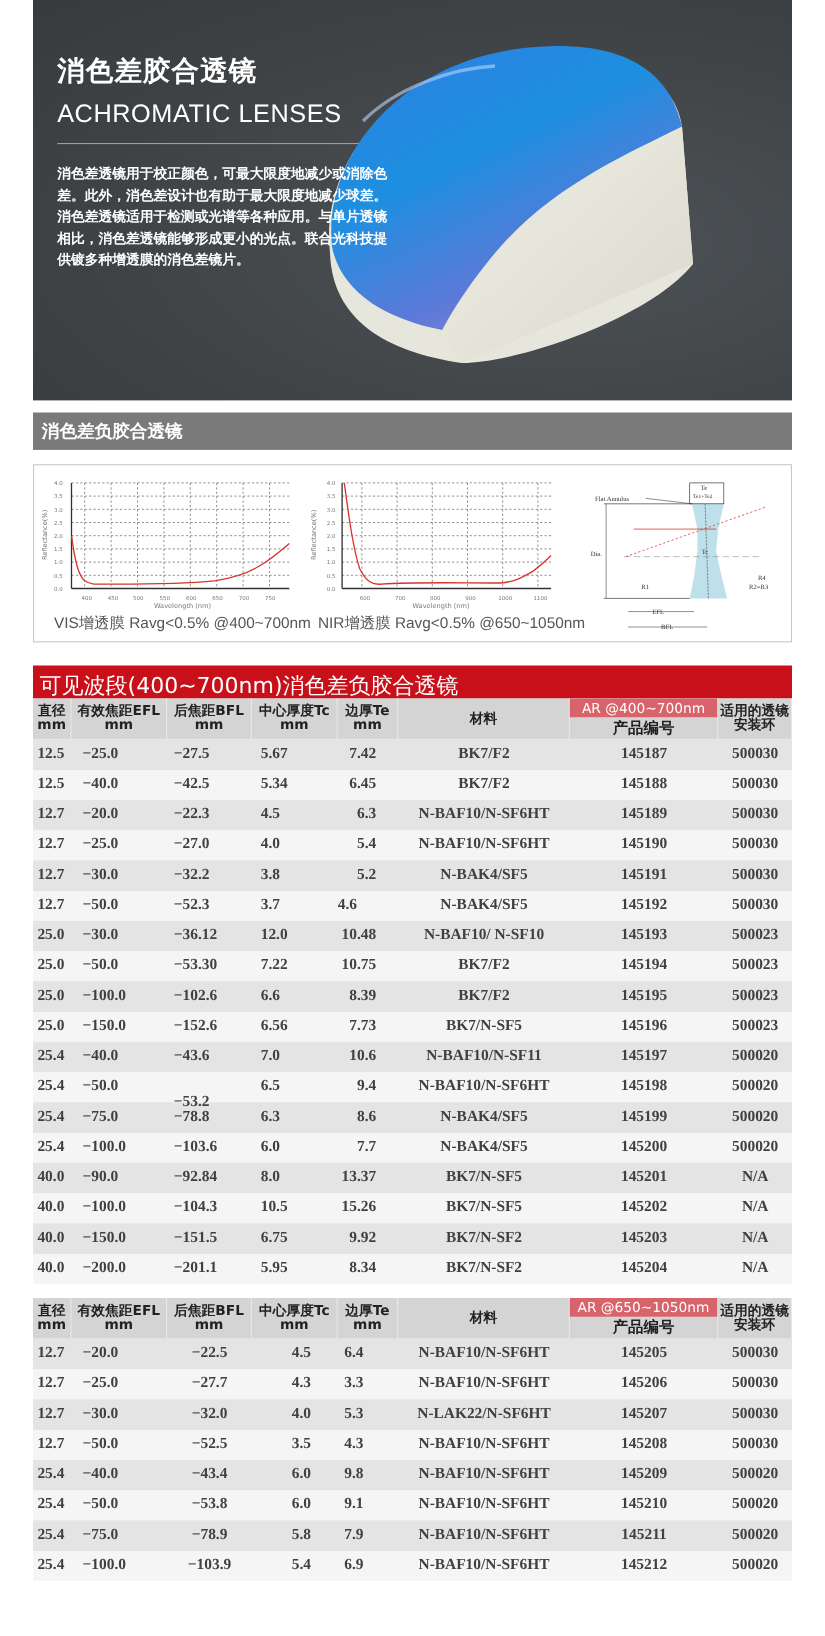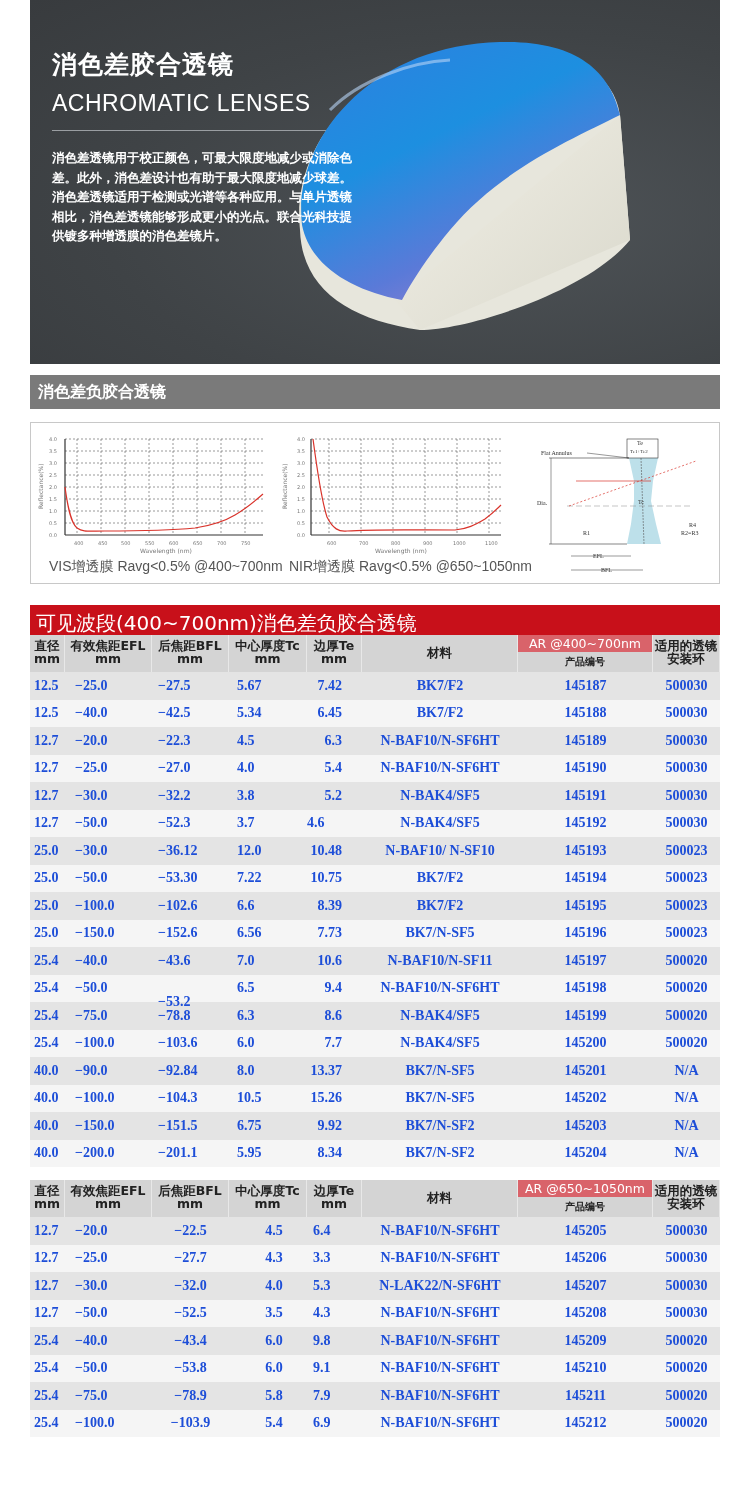--- a/index.html
+++ b/index.html
@@ -22,22 +22,22 @@
   .chart-caption { position: absolute; font-family: "Liberation Sans", sans-serif; font-size: 14px; color: #555; top: 135px; }
 
   
   .tbl-wrap { position: absolute; left: 30px; width: 690px; }
   .tbl-title { background: #c8101a; color: #fff; font-size: 20px; height: 30px; padding: 5px 6px; font-weight: normal; }
   .hdr-row { display: flex; background: #d4d4d4; height: 37px; font-weight: bold; color: #222; }
   .hdr-cell { font-size: 12.5px; line-height: 13px; text-align: center; padding-top: 4px; border-right: 1px solid #e8e8e8; }
   .hdr-cell .l2 { display: block; font-size: 12.5px; }
   .hdr-ar { display: flex; flex-direction: column; border-right: 1px solid #e8e8e8; }
   .hdr-ar .ar-top { background: #d9636a; color: #fff; font-weight: normal; font-size: 12.5px; height: 17px; line-height: 17px; text-align: center; }
-  .hdr-ar .ar-bot { font-size: 10px; text-align: center; height: 20px; line-height: 20px; }
-  .row { display: flex; height: 27.5px; align-items: center; font-family: "Liberation Serif", serif; font-weight: bold; font-size: 14px; color: #1d4ed8; }
+  .hdr-ar .ar-bot { font-size: 14px; text-align: center; height: 20px; line-height: 20px; }
+  .row { display: flex; height: 27.5px; align-items: center; font-family: "Liberation Serif", serif; font-weight: bold; font-size: 14px; color: #404040; }
   .row:nth-child(odd) { background: #e4e4e4; }
   .row:nth-child(even) { background: #f5f5f5; }
   .cell { white-space: nowrap; }
 </style>
 </head>
 <body>
 
 <div class="hero">
   <svg class="lens" viewBox="0 0 690 364">
     <defs>

